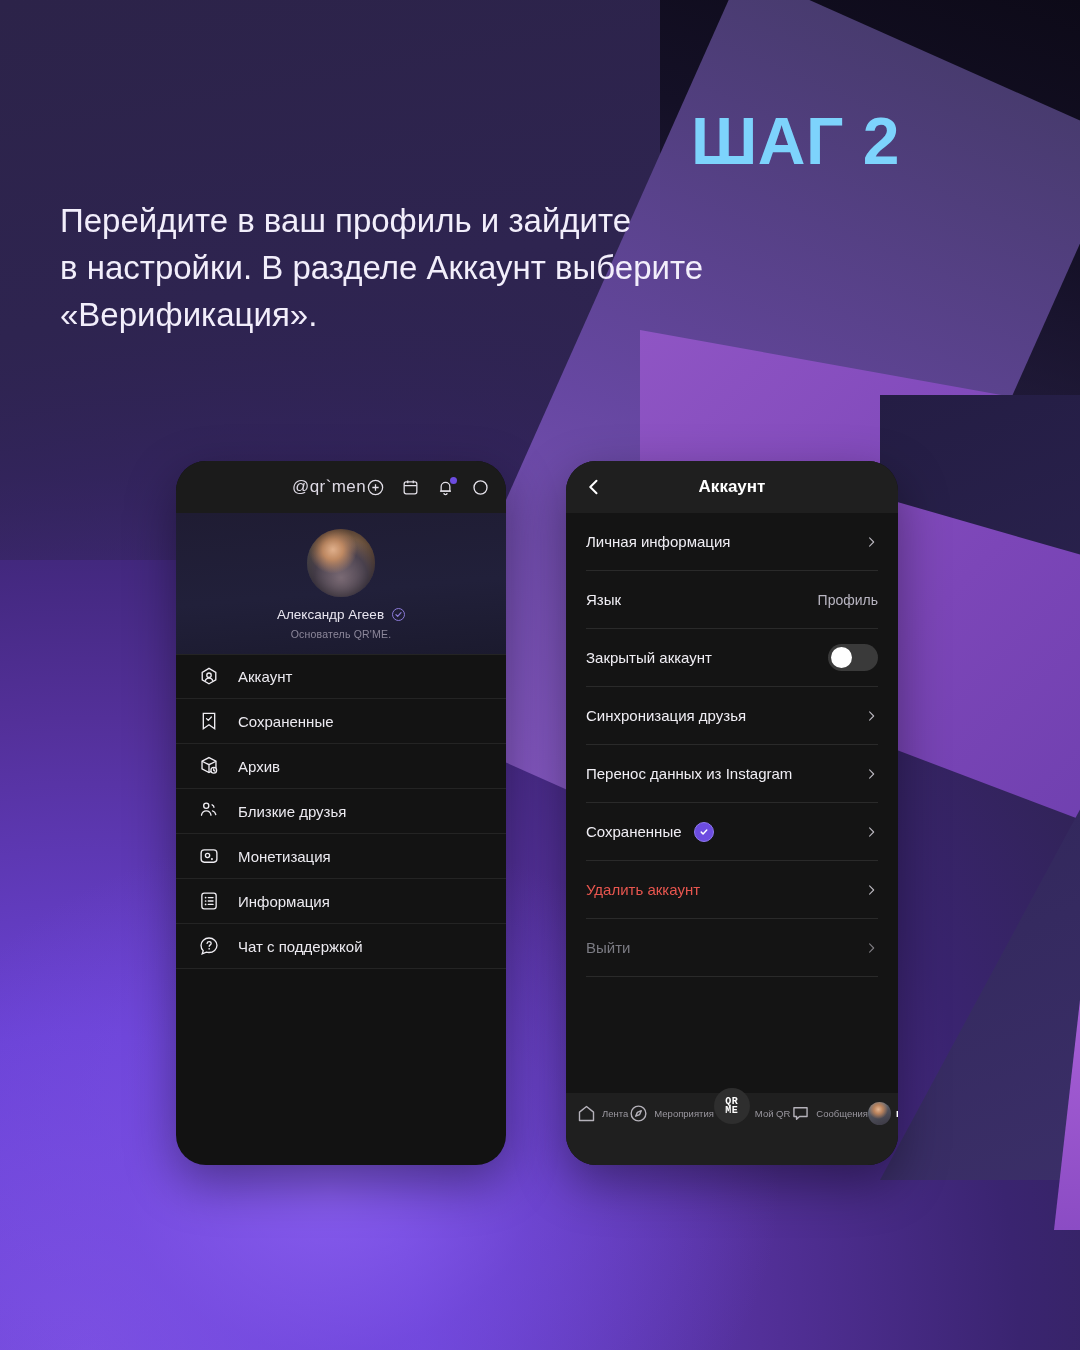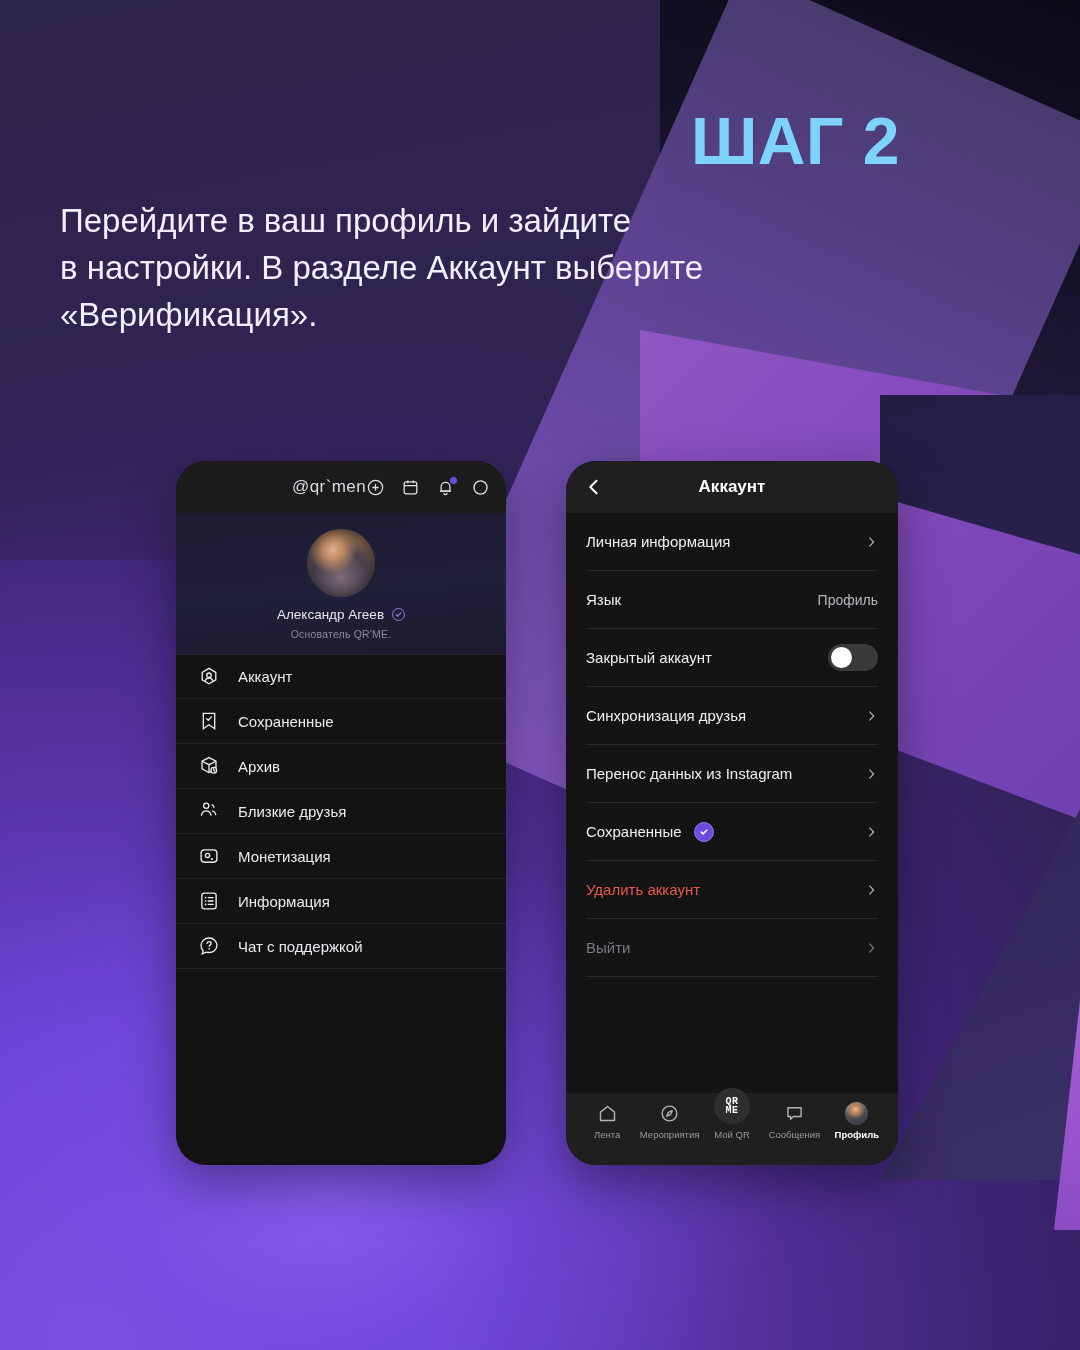--- a/index.html
+++ b/index.html
@@ -206,21 +206,21 @@
   .rp-spacer { background:#141414; flex:1; }
 
   .rp-nav {
     position:absolute; left:0; right:0; bottom:0;
     height:72px;
     background:#1f1f1f;
     display:flex; align-items:flex-start;
     padding:9px 10px 0;
   }
   .nav-item {
-    flex:1; display:flex; flex-direction:column; align-items:center; gap:5px;
+    flex:1; display:flex; align-items:center; gap:5px;
   }
   .nav-ico { height:22px; display:flex; align-items:center; justify-content:center; }
   .nav-lbl { font-size:9.5px; color:#9a979f; white-space:nowrap; }
   .nav-item.active .nav-lbl { color:#ffffff; font-weight:bold; }
   .qr-circle {
     width:36px; height:36px; border-radius:50%;
     background:#2e2e2e;
     display:flex; align-items:center; justify-content:center;
     margin-top:-14px;
     position:relative;

